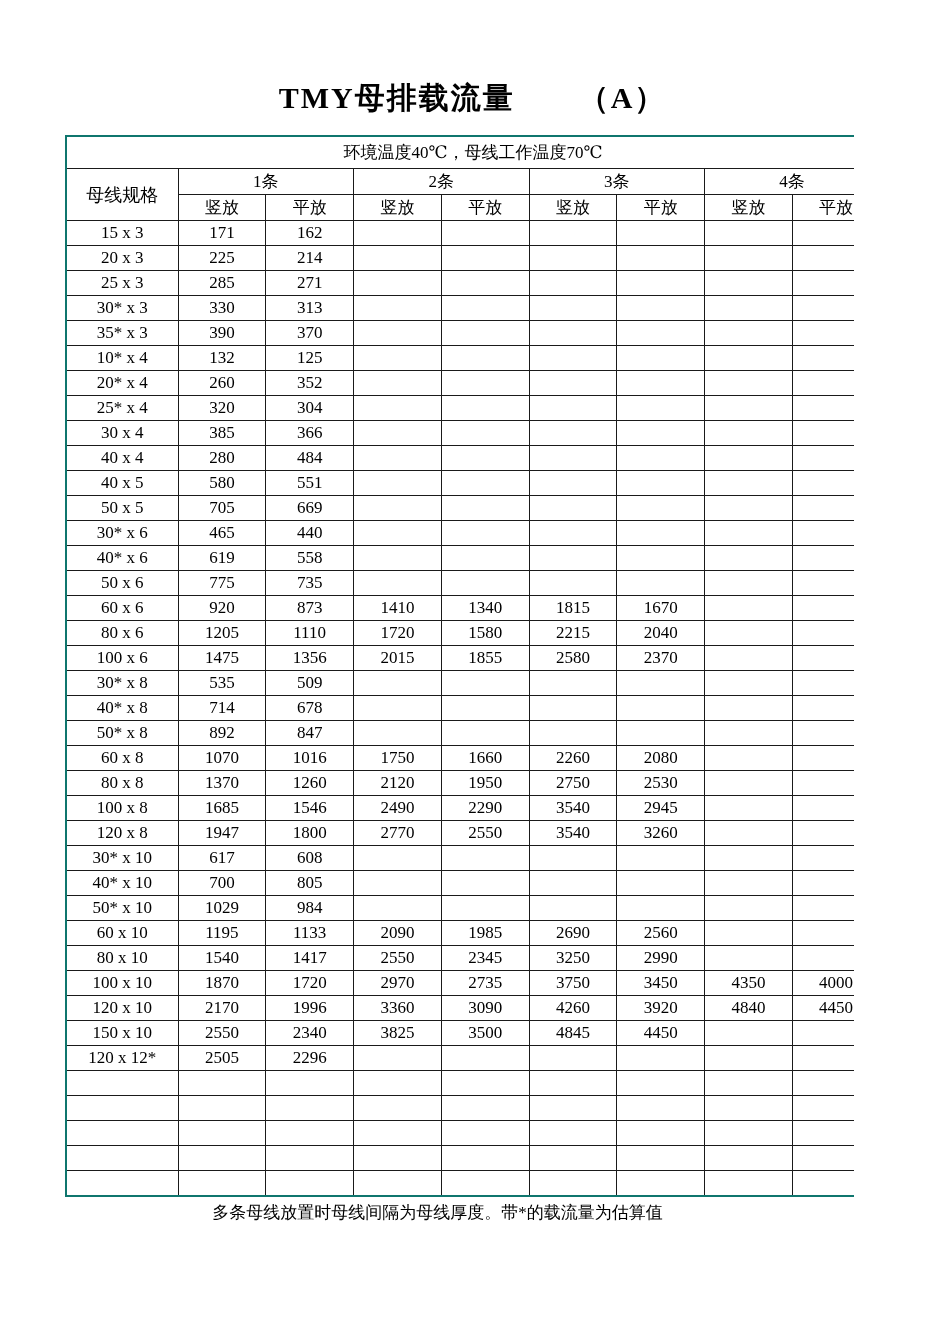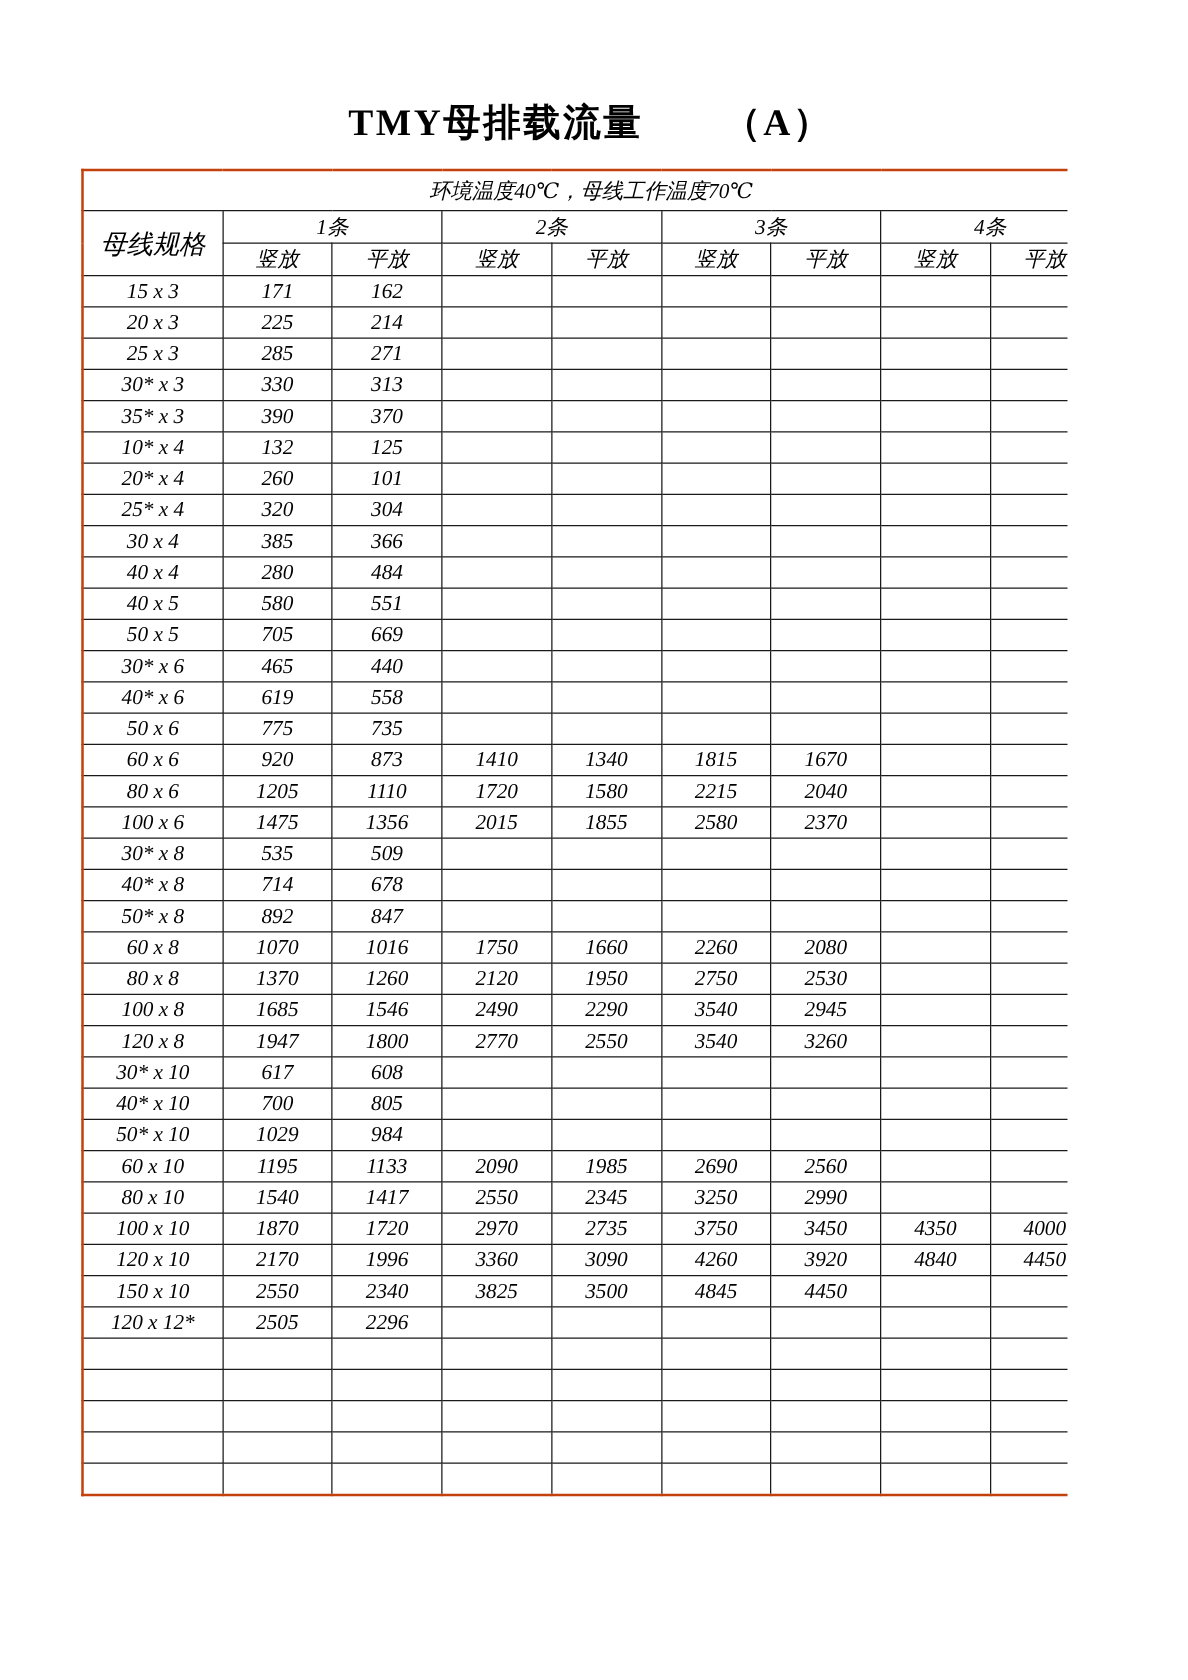--- a/index.html
+++ b/index.html
@@ -28,22 +28,21 @@
     white-space: pre;
   }
   .tbl-wrap {
     margin: 16px 0 0 65px;
     width: 816px;
   }
   table.tbl {
     border-collapse: collapse;
     table-layout: fixed;
     width: 816px;
-    border: 2px solid #c2410c;
-    font-style: italic;
+    border: 2px solid #0f766e;
   }
   table.tbl col.spec-col { width: 112px; }
   table.tbl th, table.tbl td {
     border: 1px solid #1a1a1a;
     text-align: center;
     vertical-align: middle;
     padding: 0;
     font-weight: normal;
     font-size: 17px;
     height: 24px;
@@ -51,21 +50,21 @@
     overflow: hidden;
     white-space: nowrap;
   }
   table.tbl th.env-header {
     height: 31px;
     line-height: 31px;
     font-size: 17px;
   }
   table.tbl th.group-header { height: 25px; line-height: 25px; }
   table.tbl th.orient-header { height: 25px; line-height: 25px; }
-  table.tbl th.spec-header { font-size: 21px; }
+  table.tbl th.spec-header { font-size: 18px; }
   .note {
     width: 815px;
     margin-left: 65px;
     padding-right: 70px;
     box-sizing: border-box;
     margin-top: 4px;
     text-align: center;
     font-size: 17px;
   }
 </style>
@@ -174,21 +173,21 @@
             <td></td>
             <td></td>
             <td></td>
             <td></td>
             <td></td>
             <td></td>
           </tr>
           <tr>
             <td>20* x 4</td>
             <td>260</td>
-            <td>101</td>
+            <td>352</td>
             <td></td>
             <td></td>
             <td></td>
             <td></td>
             <td></td>
             <td></td>
           </tr>
           <tr>
             <td>25* x 4</td>
             <td>320</td>
@@ -538,14 +537,15 @@
             <td></td>
             <td></td>
             <td></td>
             <td></td>
             <td></td>
           </tr>
         </tbody>
     </table>
   </div>
 
+  <div class="note">多条母线放置时母线间隔为母线厚度。带*的载流量为估算值</div>
 
 </div>
 
 </body></html>

